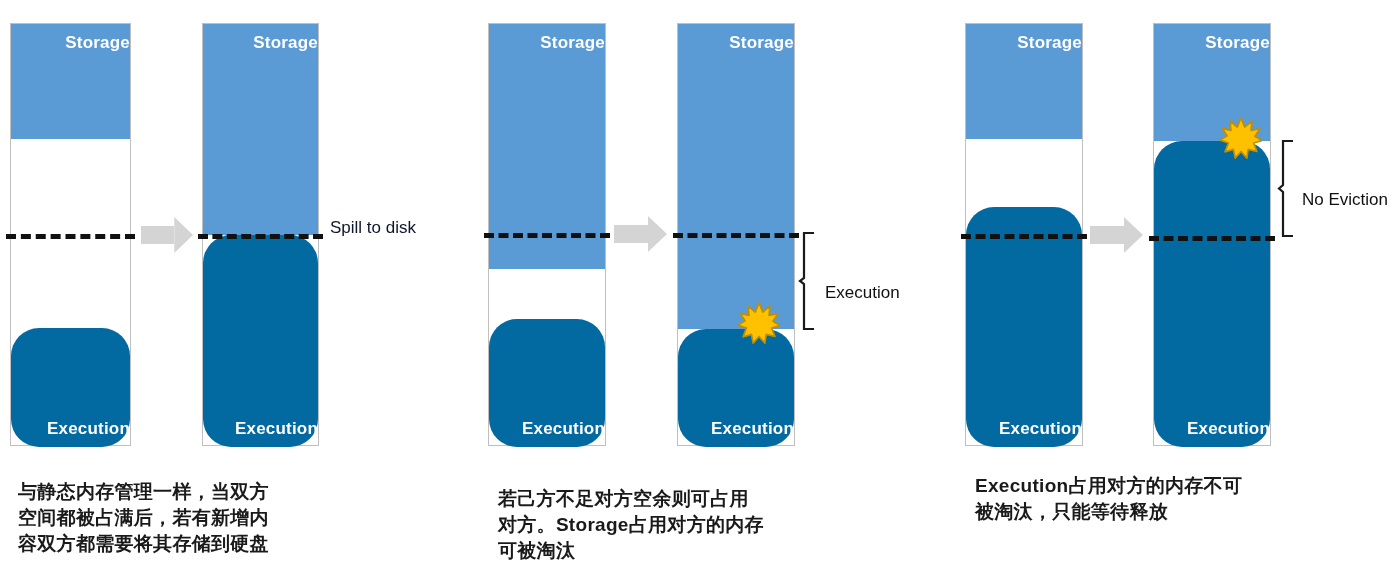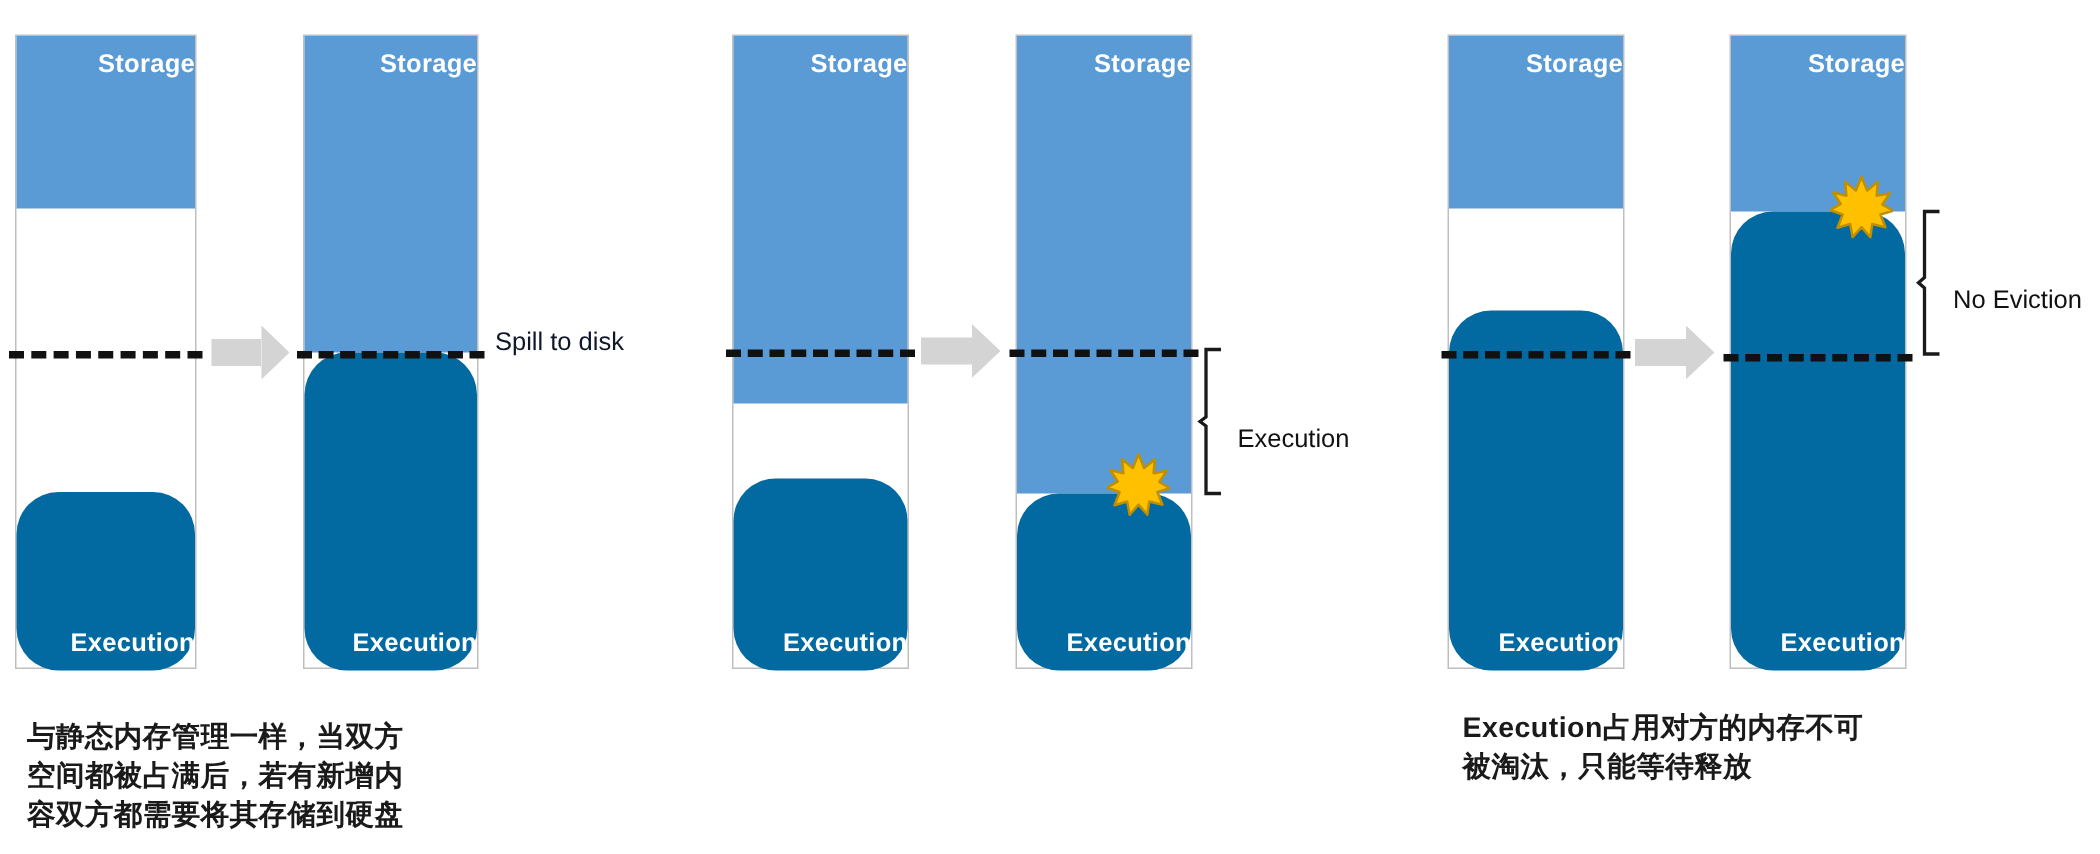--- a/index.html
+++ b/index.html
@@ -174,20 +174,23 @@
     </svg>
   </div>
 
   <div class="brace" style="left:800px; top:232px; width:16px; height:98px;">
     <svg viewBox="0 0 16 98" width="16" height="98" preserveAspectRatio="none">
       <path d="M 14 1 L 4 1 L 4 46 L 0 49 L 4 52 L 4 97 L 14 97" fill="none" stroke="#1a1a1a" stroke-width="2.2" stroke-linejoin="miter"></path>
     </svg>
   </div>
   <div class="annot-label" style="left:825px; top:273px;">Execution</div>
 
+  <div class="caption" style="left:498px; top:486px; width:320px;">若己方不足对方空余则可占用
+对方。Storage占用对方的内存
+可被淘汰</div>
 
   <div class="bar" style="left:965px; top:23px; width:118px; height:423px;">
     <div class="seg storage" style="top:0; height:115px;">
       <div class="seg-label">Storage</div>
     </div>
     <div class="seg execution" style="top:183px; height:240px;">
       <div class="seg-label">Execution</div>
     </div>
   </div>
   <div class="dashline" style="left:961px; top:234px; width:126px;"></div>

